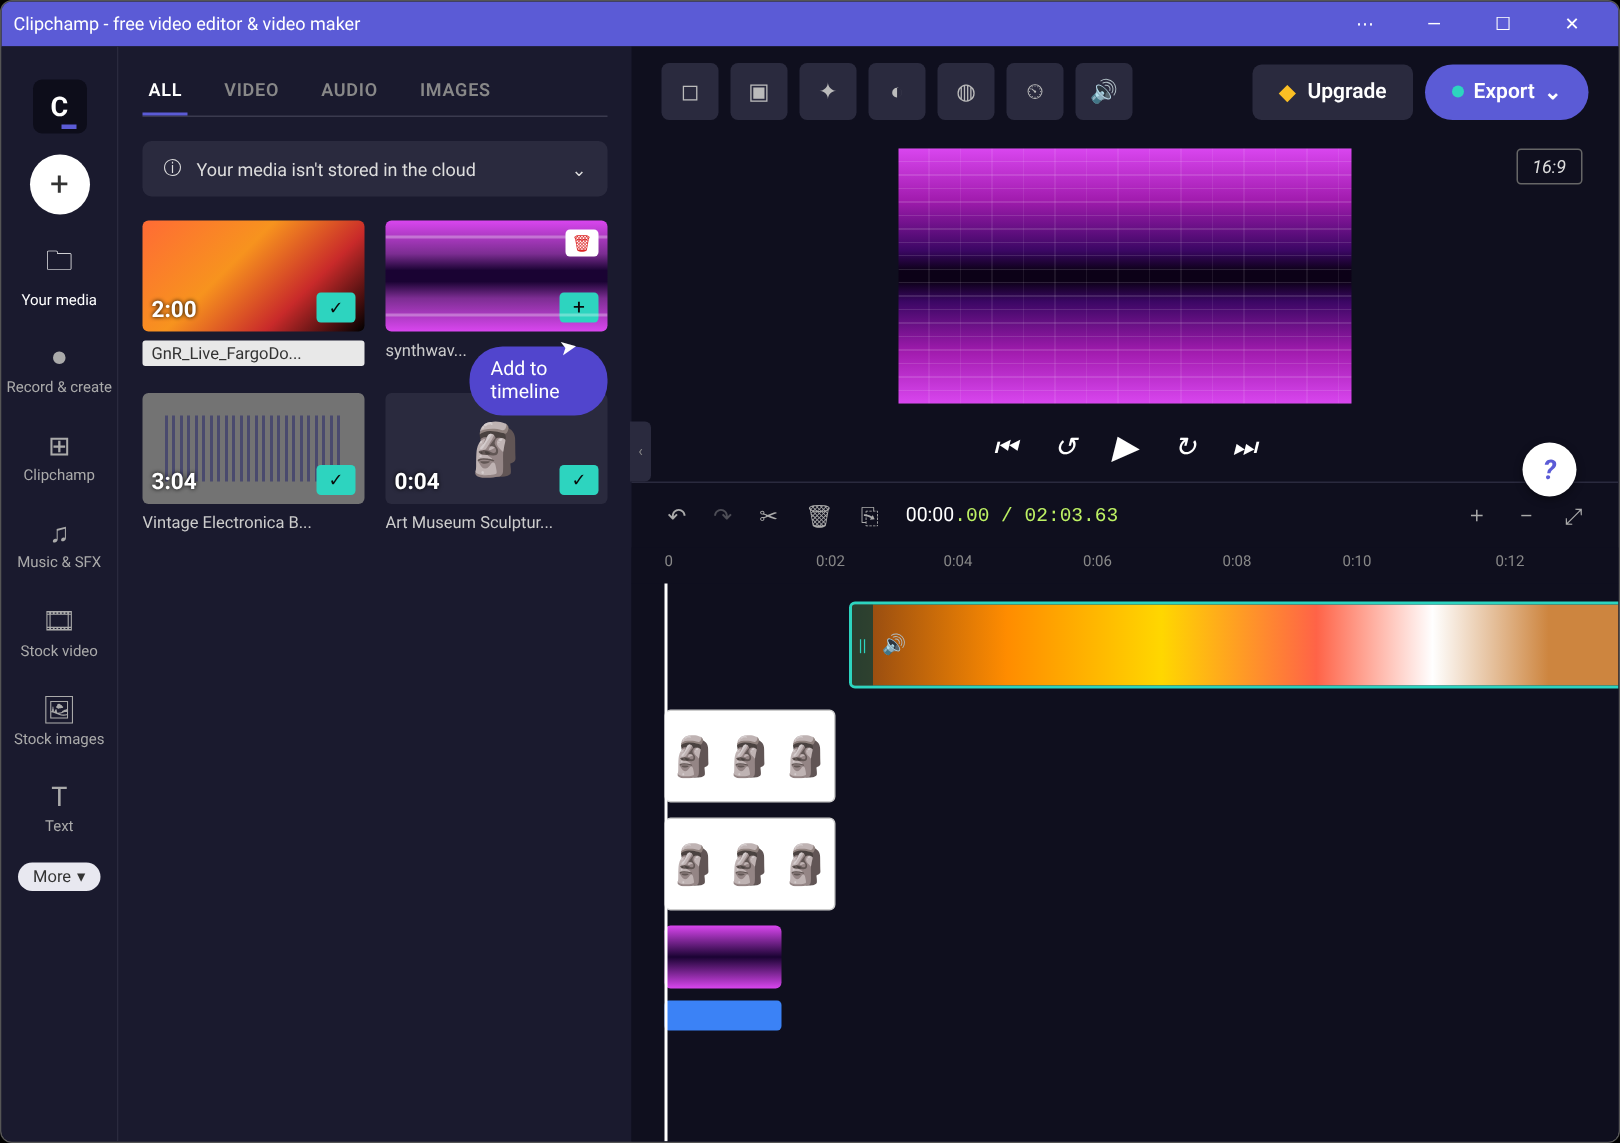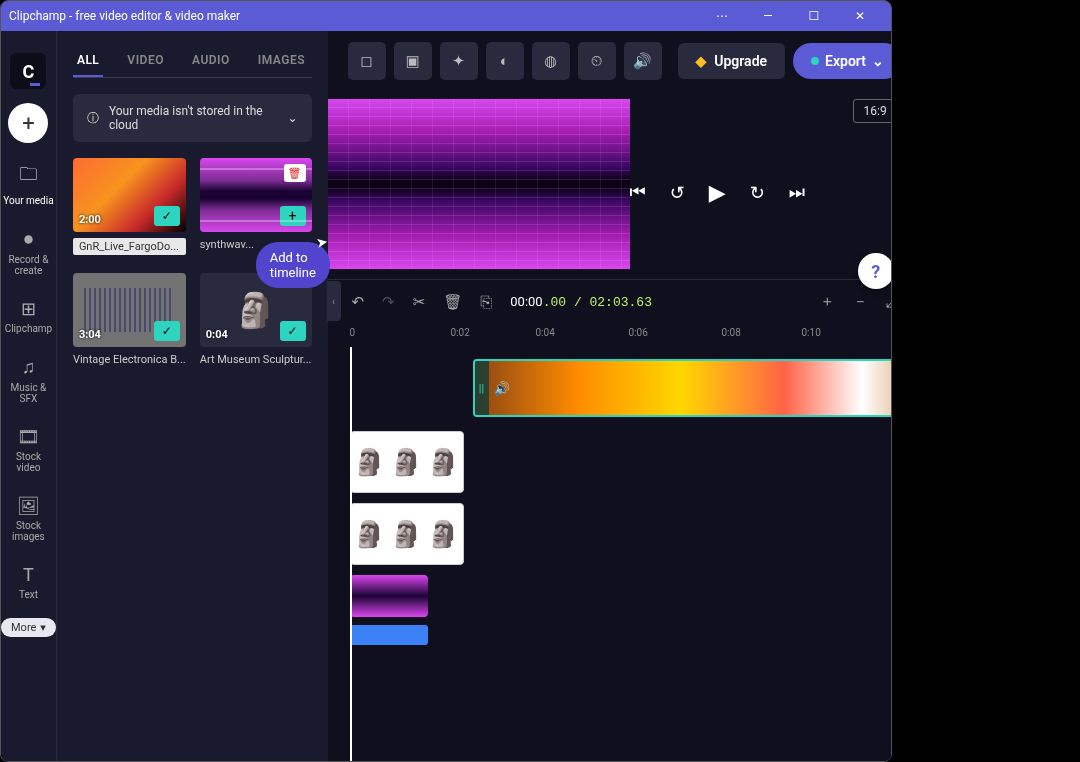--- a/index.html
+++ b/index.html
@@ -1,18 +1,18 @@
 <!DOCTYPE html>
 <html><head>
 <meta charset="utf-8">
 <style>
 * { margin: 0; padding: 0; box-sizing: border-box; font-family: -apple-system, BlinkMacSystemFont, "Segoe UI", Roboto, sans-serif; }
 body { background: #000; overflow: hidden; width: 1080px; height: 762px; }
 
-.window { width: 892px; height: 762px; background: #1a1a2e; border-radius: 8px; overflow: hidden; display: flex; flex-direction: column; border: 1px solid #555; }
+.window { width: 1080px; height: 762px; background: #1a1a2e; border-radius: 8px; overflow: hidden; display: flex; flex-direction: column; border: 1px solid #555; }
 
 
 .titlebar { height: 30px; background: #5b5bd6; display: flex; align-items: center; padding: 0 8px; color: #fff; font-size: 12px; }
 .titlebar .title { flex: 1; }
 .titlebar .win-controls { display: flex; gap: 0; }
 .titlebar .win-btn { width: 46px; height: 30px; display: flex; align-items: center; justify-content: center; cursor: pointer; font-size: 12px; }
 
 
 .content { flex: 1; display: flex; background: #1a1a2e; position: relative; }
 
@@ -41,21 +41,21 @@
 .thumb { width: 100%; height: 74px; border-radius: 4px; position: relative; overflow: hidden; }
 .thumb.concert { background: linear-gradient(135deg, #ff6b35 0%, #f7931e 40%, #c92a2a 70%, #000 100%); }
 .thumb.synthwave { background: linear-gradient(180deg, #d946ef 0%, #7c2d92 30%, #1a0333 45%, #1a0333 55%, #7c2d92 70%, #d946ef 100%); position: relative; }
 .thumb.synthwave::before, .thumb.synthwave::after { content:''; position:absolute; left:0; right:0; height:2px; background: rgba(255,255,255,0.3); }
 .thumb.synthwave::before { top: 10px; }
 .thumb.synthwave::after { bottom: 10px; }
 .thumb.audio { background: #737373; display: flex; align-items: center; justify-content: center; }
 .thumb.audio::before { content:''; width: 80%; height: 60%; background: repeating-linear-gradient(90deg, #4a4a6e 0 2px, transparent 2px 5px); }
 .thumb.sculpture { background: #2a2a3e; display:flex; align-items:center; justify-content:center; font-size: 34px; }
 
-.thumb .duration { position: absolute; left: 6px; bottom: 6px; color: #fff; font-size: 11px; font-weight: bold; text-shadow: 0 0 3px #000; }
+.thumb .duration { position: absolute; left: 6px; bottom: 6px; color: #fff; font-size: 15px; font-weight: bold; text-shadow: 0 0 3px #000; }
 .thumb .check { position: absolute; right: 6px; bottom: 6px; width: 26px; height: 20px; background: #2dd4bf; border-radius: 3px; display:flex; align-items:center; justify-content:center; color:#0a0a0a; font-size:12px;}
 .thumb .plus { position: absolute; right: 6px; bottom: 6px; width: 26px; height: 20px; background: #2dd4bf; border-radius: 3px; display:flex; align-items:center; justify-content:center; color:#0a0a0a; font-size:14px;}
 .thumb .del { position: absolute; right: 6px; top: 6px; width: 22px; height: 18px; background: #fff; border-radius: 3px; display:flex; align-items:center; justify-content:center; color:#dc2626; font-size:11px;}
 .media-item .name { color: #ccc; font-size: 11px; white-space: nowrap; overflow: hidden; text-overflow: ellipsis; }
 .media-item .name.boxed { background: #e8e8e8; color: #333; padding: 2px 6px; border-radius: 2px; }
 
 
 .tooltip { position: absolute; background: #5145cd; color: #fff; padding: 8px 14px; font-size: 13px; border-radius: 3px; z-index: 100; }
 .cursor-ptr { position: absolute; z-index: 101; font-size: 14px; color:#fff; transform: rotate(-10deg); }
 
@@ -65,21 +65,21 @@
 
 .preview-toolbar { height: 60px; display: flex; align-items: center; padding: 0 20px; gap: 8px; }
 .tool-btn { width: 38px; height: 38px; background: #2a2a3e; border-radius: 5px; display:flex; align-items:center; justify-content:center; color:#bbb; cursor:pointer; font-size:15px; }
 .spacer { flex: 1; }
 .upgrade-btn { background: #2a2a3e; border-radius: 6px; padding: 10px 18px; color:#fff; font-size:14px; font-weight:600; display:flex; align-items:center; gap:8px; cursor:pointer; }
 .upgrade-btn .diamond { color: #fbbf24; }
 .export-btn { background: #5b5bd6; border-radius: 20px; padding: 10px 18px; color:#fff; font-size:14px; font-weight:600; display:flex; align-items:center; gap:6px; cursor:pointer; }
 .export-btn .dot { width:8px; height:8px; background:#2dd4bf; border-radius:50%; }
 
 
-.preview-stage { flex: 0 0 auto; padding: 8px 0 10px; display:flex; flex-direction:row; align-items:center; position:relative; }
+.preview-stage { flex: 0 0 auto; padding: 8px 0 10px; display:flex; flex-direction:column; align-items:center; position:relative;font-style:italic; }
 .stage { width: 302px; height: 170px; background: linear-gradient(180deg, #d946ef 0%, #a21caf 20%, #3b0764 40%, #0c0117 48%, #0c0117 52%, #3b0764 60%, #a21caf 80%, #d946ef 100%); position: relative; overflow: hidden; }
 .stage::before { content:''; position:absolute; inset:0; background: repeating-linear-gradient(0deg, transparent 0 8px, rgba(255,255,255,0.12) 8px 9px), repeating-linear-gradient(90deg, transparent 0 20px, rgba(255,255,255,0.08) 20px 21px); }
 .aspect-badge { position:absolute; top: 8px; right: 24px; border:1px solid #666; padding:4px 10px; color:#ddd; font-size:12px; border-radius:3px; }
 .help-fab { position: absolute; right: 28px; bottom: -10px; width: 36px; height: 36px; background: #fff; border-radius: 50%; display:flex; align-items:center; justify-content:center; color:#5b5bd6; font-size:18px; font-weight:bold; box-shadow: 0 2px 6px rgba(0,0,0,0.4); cursor:pointer; z-index:50;}
 
 .playback { display:flex; gap:24px; margin-top:16px; align-items:center; }
 .pb-btn { color:#fff; font-size:18px; cursor:pointer; }
 .pb-btn.play { font-size: 22px; }
 
 

